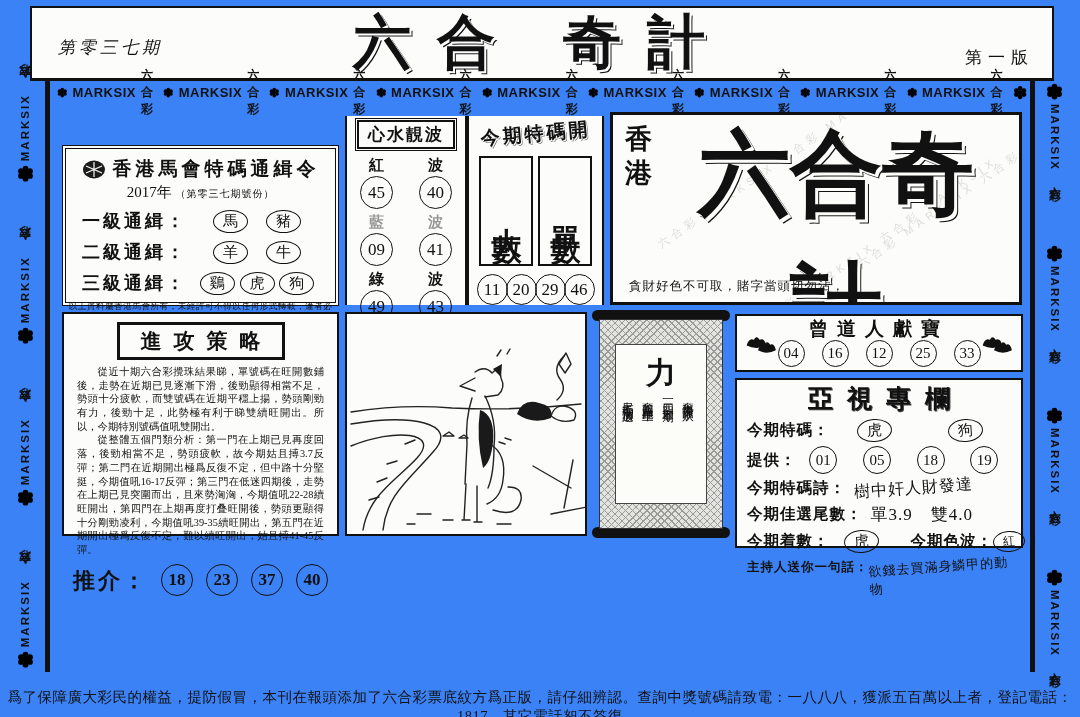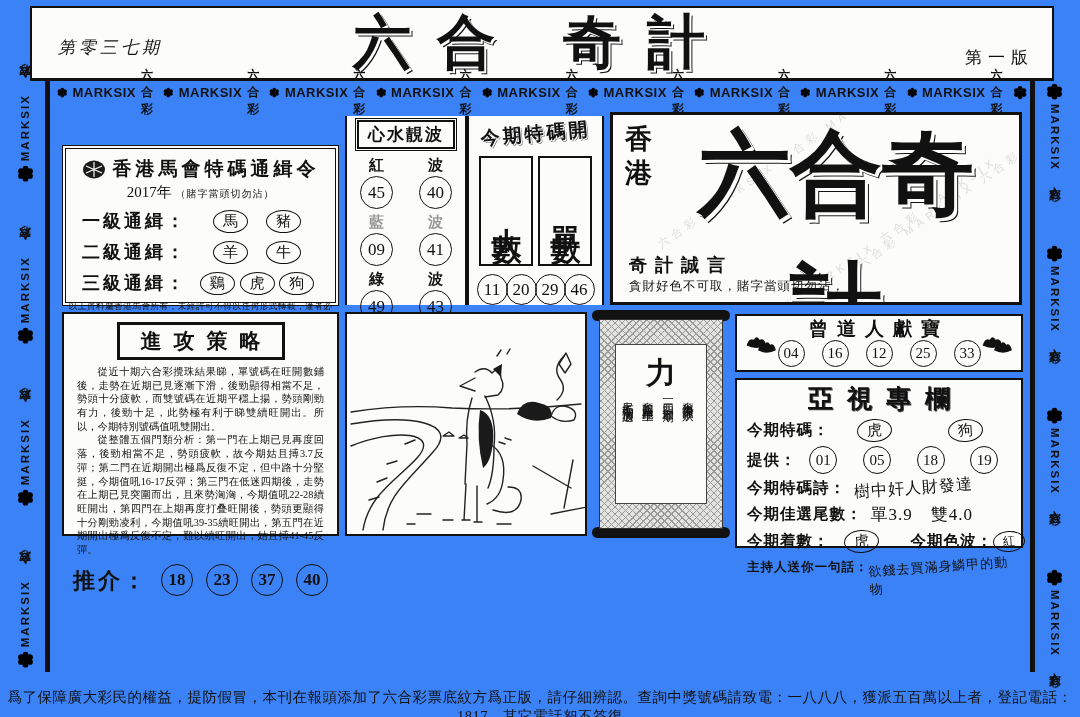--- a/index.html
+++ b/index.html
@@ -289,21 +289,21 @@
   <div class="bx box-wanted">
     <div class="w-title">
       <svg width="24" height="19" viewBox="0 0 24 19">
         <ellipse cx="12" cy="9.5" rx="11" ry="9" fill="#1c1c1c"></ellipse>
         <path d="M12 2 v15 M4 6 l16 7 M4 13 l16 -7" stroke="#fbfbf8" stroke-width="1.2" fill="none"></path>
       </svg>
       <span>香港馬會特碼通緝令</span>
     </div>
     <div class="w-year">
       <span>2017年</span>
-      <small>（賭字當頭切勿沾）</small>
+      <small>（第零三七期號份）</small>
     </div>
     <div class="w-row">
       <span class="w-label">一級通緝：</span>
       <span class="w-animals">
         <span class="oval">馬</span>
         <span class="oval">豬</span>
       </span>
     </div>
     <div class="w-row">
       <span class="w-label">二級通緝：</span>
@@ -355,21 +355,20 @@
     </div>
   </div>
 
   <div class="bx box-brand">
     <span class="wm" style="left:20px;top:40px">六合彩 MARKSIX 六合彩 MARKSIX</span>
     <span class="wm" style="left:120px;top:120px">六合彩 MARKSIX 六合彩 MARKSIX</span>
     <span class="wm" style="left:220px;top:60px">六合彩 MARKSIX 六合彩 MARKSIX</span>
     <div class="bd-region">香港</div>
     <div class="bd-logo">六合奇計</div>
     <div class="bd-motto">
-      <div class="bd-motto-t">奇計誠言</div>
       <div class="bd-motto-l">貪財好色不可取，賭字當頭切勿沾，</div>
     </div>
   </div>
 
   <div class="bx box-strategy">
     <div class="st-title">進攻策略</div>
     <div class="st-body">
       <p>從近十期六合彩攪珠結果睇，單號碼在旺開數鋪後，走勢在近期已見逐漸下滑，後勁顯得相當不足，勢頭十分疲軟，而雙號碼在近期平穩上揚，勢頭剛勁有力，後勁十足，此勢極有利于睇雙續旺開出。所以，今期特別號碼值吼雙開出。</p>
       <p>從整體五個門類分析：第一門在上期已見再度回落，後勁相當不足，勢頭疲軟，故今期姑且搏3.7反彈；第二門在近期開出極爲反復不定，但中路十分堅挺，今期值吼16-17反彈；第三門在低迷四期後，走勢在上期已見突圍而出，且來勢洶洶，今期值吼22-28續旺開出，第四門在上期再度打叠旺開後，勢頭更顯得十分剛勁凌利，今期值吼39-35續旺開出，第五門在近期開出極爲反復不定，難以續旺開出，姑且搏41-45反彈。</p>
     </div>

